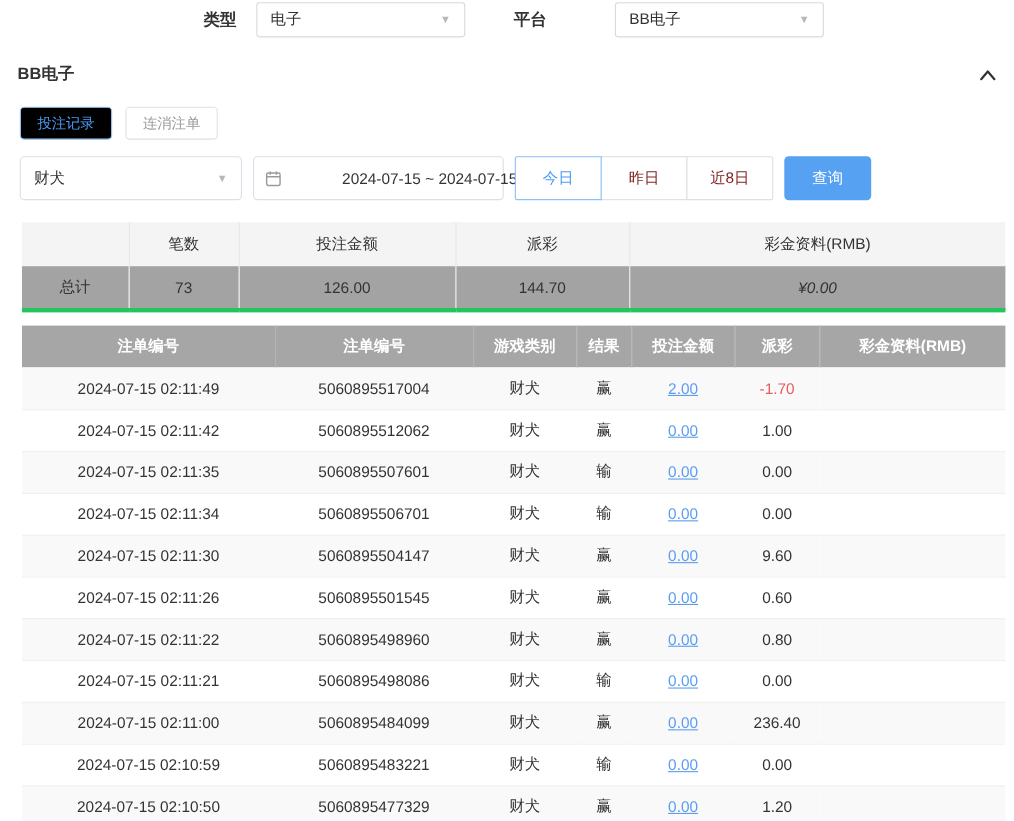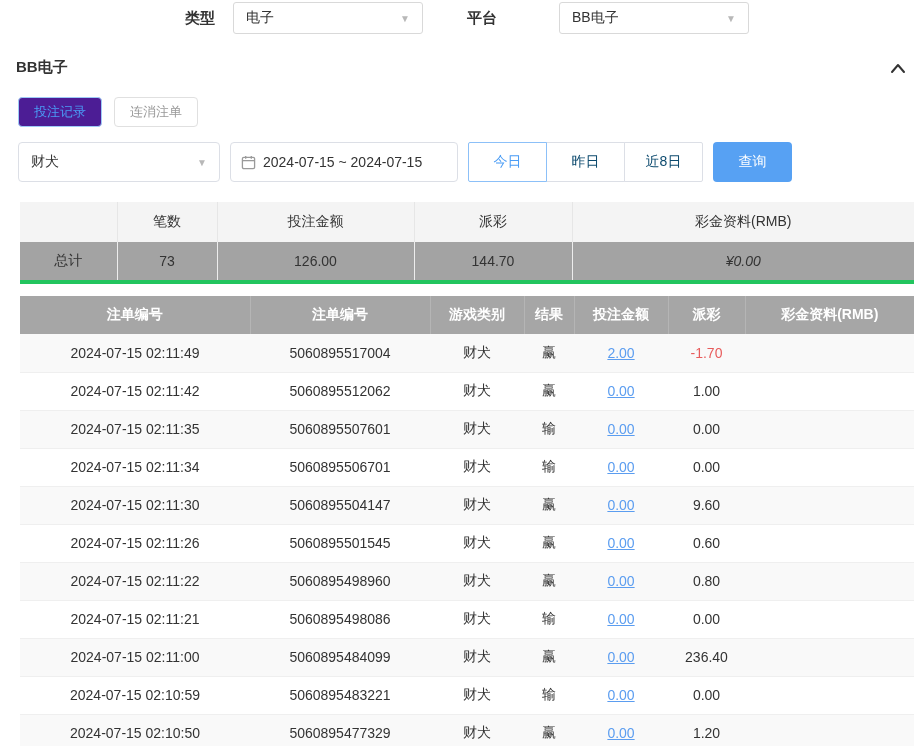--- a/index.html
+++ b/index.html
@@ -34,43 +34,43 @@
   }
   .section-title { font-size: 15px; font-weight: bold; color: #333; }
   .collapse-btn { cursor: pointer; display: flex; align-items: center; }
   
   .tabs { display: flex; gap: 12px; padding: 0 18px; margin-top: 20px; }
   .tab {
     height: 30px; padding: 0 15px; border-radius: 4px;
     display: flex; align-items: center; font-size: 13px; cursor: pointer;
     border: 1px solid #e0e0e0; color: #999; background: #fff;
   }
-  .tab.active { border-color: #9ecbf7; color: #4a9cf5; background: #4c1d95; }
+  .tab.active { border-color: #9ecbf7; color: #4a9cf5; background: #000000; }
   
   .filters { display: flex; align-items: center; padding: 0 18px; margin-top: 15px; }
   .game-select {
     width: 202px; height: 40px;
     border: 1px solid #dcdfe6; border-radius: 4px;
     display: flex; align-items: center; justify-content: space-between;
     padding: 0 12px; cursor: pointer; background: #fff;
   }
   .game-select .caret { color: #b8b8b8; font-size: 10px; }
   .date-picker {
     width: 228px; height: 40px; margin-left: 10px;
     border: 1px solid #dcdfe6; border-radius: 4px;
-    display: flex; align-items: center; padding: 0 10px; cursor: pointer; background: #fff;
+    display: flex; align-items: center; padding: 0 10px; cursor: pointer; background: #fff; gap: 48px;
   }
   .date-picker .cal { margin-right: 7px; display: flex; align-items: center; }
   .date-text { color: #333; font-size: 14px; white-space: nowrap; }
   .btn-group { display: flex; margin-left: 10px; }
   .range-btn {
     width: 79px; height: 40px; background: #fff; cursor: pointer;
     border: 1px solid #dcdfe6; margin-left: -1px;
     display: flex; align-items: center; justify-content: center;
-    color: #0c4a6e; font-size: 14px;
+    color: #7f1d1d; font-size: 14px;
   }
   .range-btn:first-child { margin-left: 0; border-radius: 2px 0 0 2px; }
   .range-btn:last-child { border-radius: 0 2px 2px 0; }
   .range-btn.active { color: #4a9cf5; border-color: #8cc0f8; position: relative; z-index: 1; }
   .search-btn {
     width: 79px; height: 40px; margin-left: 10px;
     background: #57a1f3; border: none; border-radius: 4px;
     color: #fff; font-size: 14px; cursor: pointer;
     display: flex; align-items: center; justify-content: center;
   }

